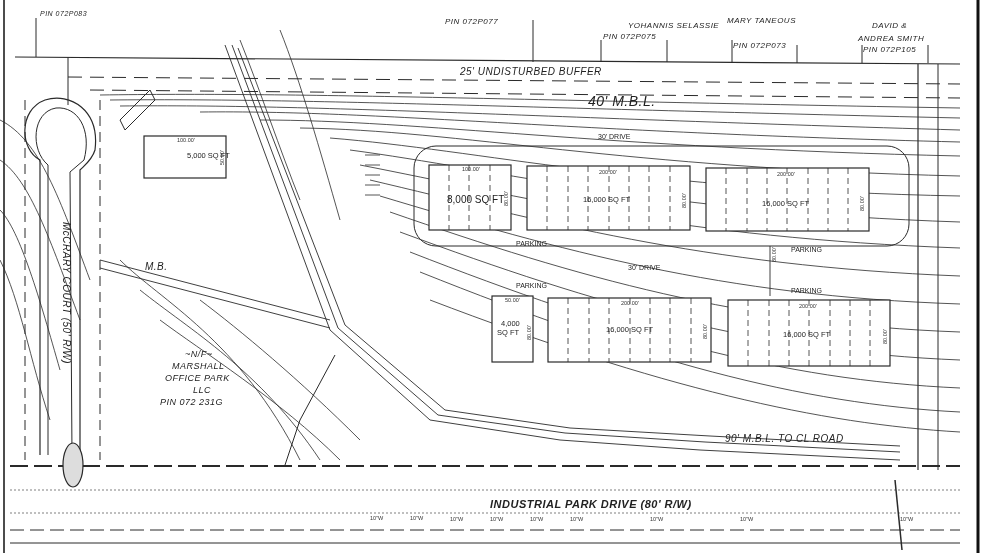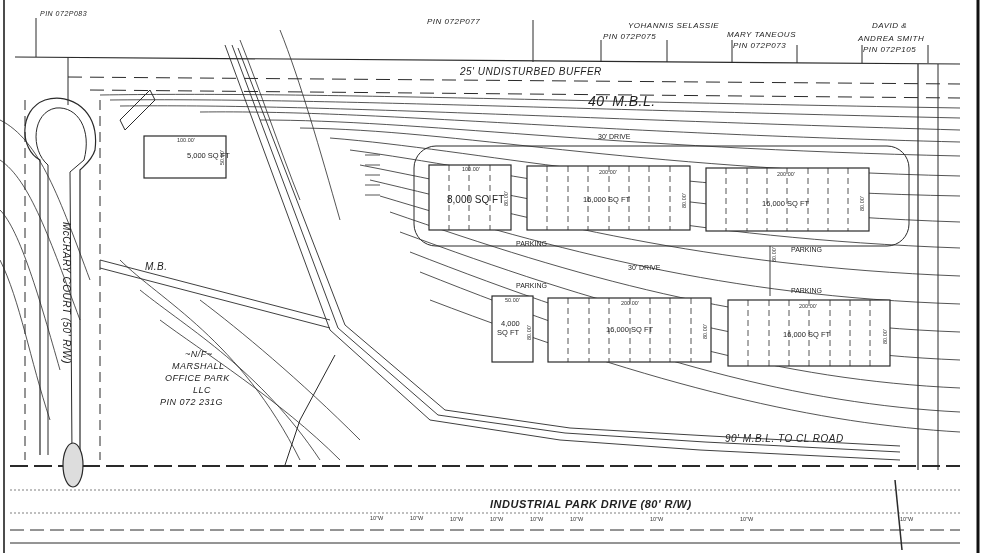--- a/index.html
+++ b/index.html
@@ -141,26 +141,26 @@
   <line x1="10" y1="530" x2="960" y2="530" stroke-dasharray="14 6"></line>
   <line x1="10" y1="543" x2="960" y2="543" stroke-width="1"></line>
   <line x1="895" y1="480" x2="902" y2="550" stroke-width="1.5"></line>
 
   <ellipse cx="73" cy="465" rx="10" ry="22" fill="#ddd" stroke-width="1.2"></ellipse>
 
   <path d="M335,355 L300,420 L285,465" stroke-width="1"></path>
 </svg>
 
 <div class="lbl ital small" style="left:40px;top:10px;font-size:7px;">PIN 072P083</div>
-<div class="lbl ital small" style="left:427px;top:18px;">PIN 072P077</div>
+<div class="lbl ital small" style="left:445px;top:18px;">PIN 072P077</div>
 
 <div class="lbl ital small" style="left:588px;top:22px;margin-left:40px;">YOHANNIS SELASSIE</div>
 <div class="lbl ital small" style="left:603px;top:33px;">PIN 072P075</div>
 
-<div class="lbl ital small" style="left:727px;top:31px;">MARY TANEOUS</div>
+<div class="lbl ital small" style="left:727px;top:17px;">MARY TANEOUS</div>
 <div class="lbl ital small" style="left:733px;top:42px;">PIN 072P073</div>
 
 <div class="lbl ital small" style="left:872px;top:22px;">DAVID &amp;</div>
 <div class="lbl ital small" style="left:858px;top:35px;">ANDREA SMITH</div>
 <div class="lbl ital small" style="left:863px;top:46px;">PIN 072P105</div>
 
 <div class="lbl ital" style="left:460px;top:67px;font-size:10px;">25' UNDISTURBED BUFFER</div>
 <div class="lbl ital" style="left:588px;top:94px;font-size:14px;">40' M.B.L.</div>
 <div class="lbl ital" style="left:725px;top:434px;font-size:10px;">90' M.B.L. TO CL ROAD</div>
 <div class="lbl ital" style="left:145px;top:262px;font-size:10px;">M.B.</div>

